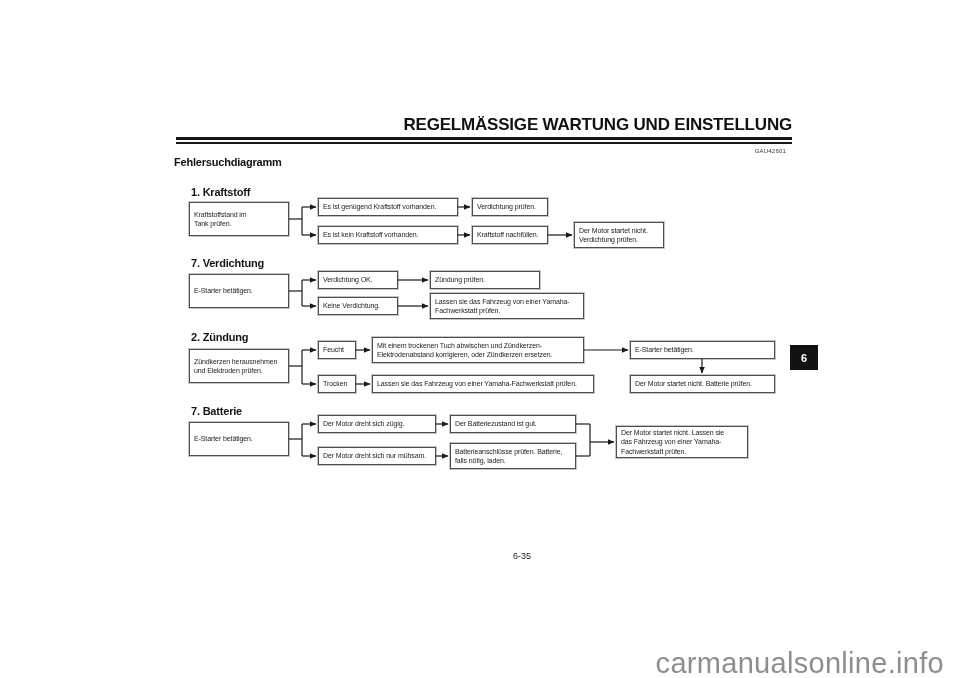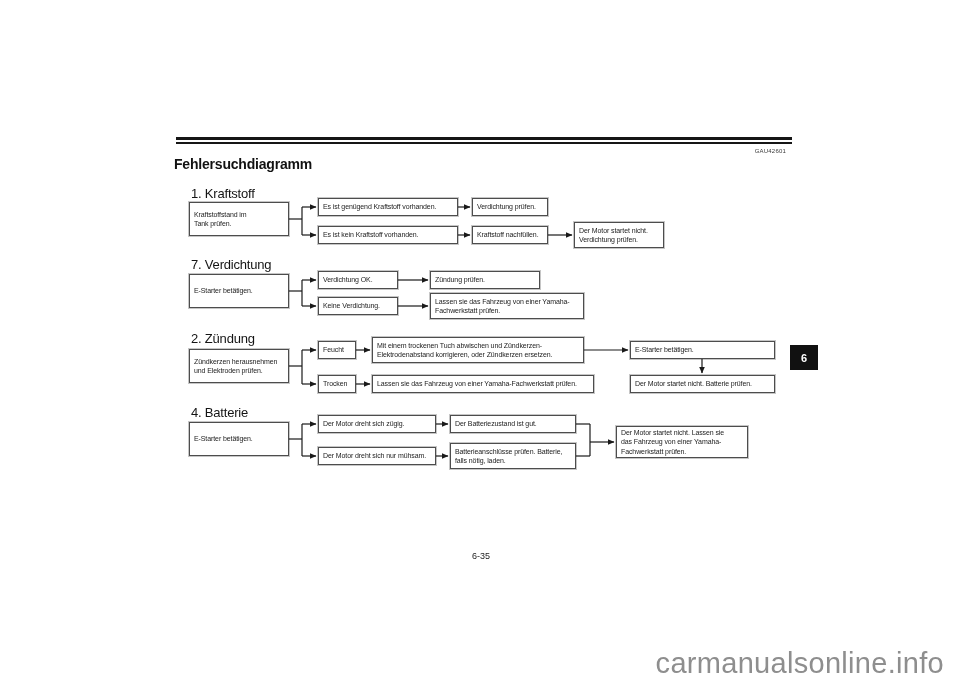--- a/index.html
+++ b/index.html
@@ -13,60 +13,61 @@
   }
   .hdr-rule{
     position:absolute;left:176px;top:137px;width:616px;height:7px;
     border-top:3px solid #161616;border-bottom:2px solid #161616;box-sizing:border-box;
   }
   .doc-code{
     position:absolute;left:476px;top:148px;width:310px;text-align:right;
     font-size:6px;color:#3a3a3a;letter-spacing:0.2px;
   }
   .subtitle{
-    position:absolute;left:174px;top:156px;font-size:14px;font-weight:bold;color:#121212;
+    position:absolute;left:174px;top:156px;font-size:11px;font-weight:bold;color:#121212;
     letter-spacing:-0.2px;
   }
   .sh{
-    position:absolute;font-size:13px;font-weight:normal;color:#141414;letter-spacing:-0.2px;white-space:nowrap;
+    position:absolute;font-size:11px;font-weight:bold;color:#141414;letter-spacing:-0.2px;white-space:nowrap;
   }
   .fb{
     position:absolute;box-sizing:border-box;background:#ffffff;
     border:1px solid #4d4d4d;box-shadow:0 0 0 1px #c6c6c6;
     display:flex;align-items:center;padding:1px 4px;
     font-size:7px;line-height:9.5px;letter-spacing:-0.1px;color:#1c1c1c;
     white-space:pre-line;text-align:left;
   }
   .connectors{position:absolute;left:0;top:0;width:960px;height:678px;pointer-events:none;}
   .chapter-tab{
     position:absolute;left:790px;top:345px;width:28px;height:25px;background:#111111;
     color:#ffffff;font-size:11px;font-weight:bold;display:flex;align-items:center;justify-content:center;
   }
   .page-num{
-    position:absolute;left:431px;top:551px;width:100px;text-align:center;
+    position:absolute;left:431px;top:551px;width:100px;text-align:right;
     font-size:9px;color:#222222;
   }
   .watermark{
     position:absolute;right:16px;bottom:-2px;font-size:29px;color:#8e8e8e;
     letter-spacing:0.3px;white-space:nowrap;
   }
 </style>
 </head>
 <body>
 
 <div class="page">
 
+  <div class="hdr-title">REGELMÄSSIGE WARTUNG UND EINSTELLUNG</div>
   <div class="hdr-rule"></div>
   <div class="doc-code">GAU42601</div>
   <div class="subtitle">Fehlersuchdiagramm</div>
 
   <div class="sh" style="left:191px;top:186px;">1. Kraftstoff</div>
   <div class="sh" style="left:191px;top:257px;">7. Verdichtung</div>
   <div class="sh" style="left:191px;top:331px;">2. Zündung</div>
-  <div class="sh" style="left:191px;top:405px;">4. Batterie</div>
+  <div class="sh" style="left:191px;top:405px;">7. Batterie</div>
 
   <div class="fb" style="left:189px;top:202px;width:100px;height:34px;">Kraftstoffstand im
 Tank prüfen.</div>
   <div class="fb" style="left:318px;top:198px;width:140px;height:18px;">Es ist genügend Kraftstoff vorhanden.</div>
   <div class="fb" style="left:472px;top:198px;width:76px;height:18px;">Verdichtung prüfen.</div>
   <div class="fb" style="left:318px;top:226px;width:140px;height:18px;">Es ist kein Kraftstoff vorhanden.</div>
   <div class="fb" style="left:472px;top:226px;width:76px;height:18px;">Kraftstoff nachfüllen.</div>
   <div class="fb" style="left:574px;top:222px;width:90px;height:26px;">Der Motor startet nicht.
 Verdichtung prüfen.</div>
 

